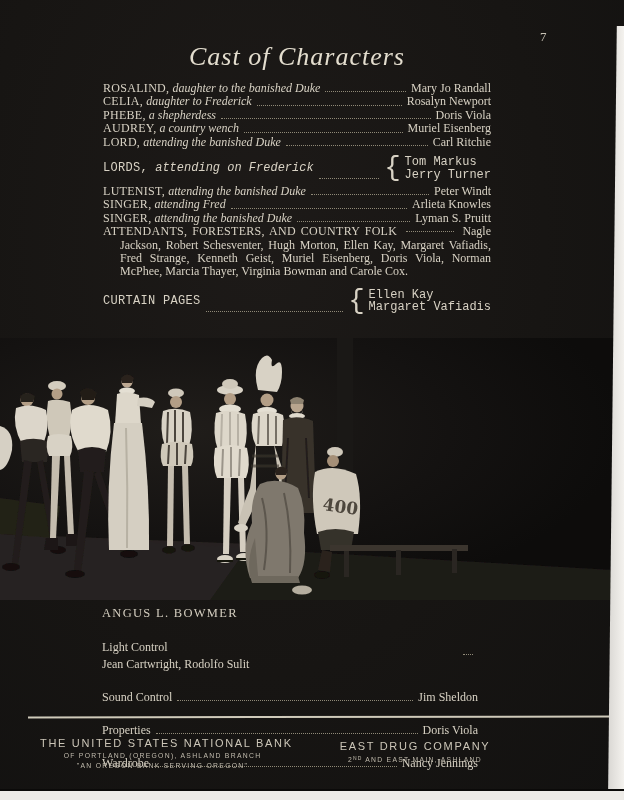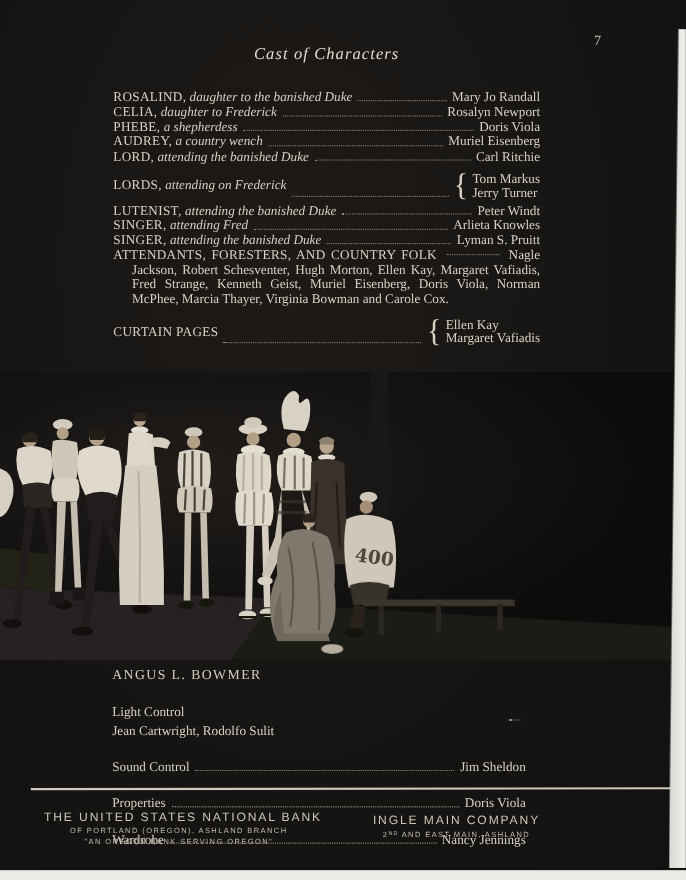--- a/index.html
+++ b/index.html
@@ -11,36 +11,36 @@
   .page{
     position:absolute;left:0;top:0;width:624px;height:800px;
     background:radial-gradient(ellipse at 42% 30%, #1d1a18 0%, #171513 55%, #121110 100%);
     color:#d8d2c4;
   }
   .page-number{
     position:absolute;left:540px;top:29px;font-size:13px;color:#c9c3b6;letter-spacing:.5px;
   }
   .title{
     position:absolute;left:103px;top:42px;width:388px;text-align:center;
-    font-style:italic;font-size:15px;letter-spacing:1px;color:#e3ddce;
+    font-style:italic;font-size:26px;letter-spacing:1px;color:#e3ddce;
   }
   .cast{
     position:absolute;left:103px;top:82px;width:388px;
     font-size:12px;line-height:13.4px;
   }
   .row{display:flex;align-items:baseline;}
   .left{white-space:nowrap;}
   .role{letter-spacing:.3px;}
   .desc{font-style:italic;}
   .leader{
     flex:1;min-width:10px;margin:0 5px;align-self:flex-end;
     border-bottom:1px dotted #8f8977;height:0;margin-bottom:3px;
   }
   .name{white-space:nowrap;}
-  .brace-row{align-items:center;margin:6px 0 3px;}
+  .brace-row{align-items:center;margin:6px 0 3px;font-family:Liberation Mono, monospace;}
   .brace{
     font-size:27px;line-height:1;font-weight:400;color:#d8d2c4;
     transform:scaleY(1.05);margin-right:4px;flex:0 0 auto;
   }
   .stack{display:flex;flex-direction:column;line-height:12.6px;}
   .stack.center{text-align:left;}
   .curtain-row{margin-top:9px;}
   .attendants{
     margin:0;padding-left:17px;text-indent:-17px;text-align:justify;
   }
@@ -321,19 +321,19 @@
 
   <div class="rule"></div>
 
   <div class="ad ad-bank">
     <div class="l1">THE UNITED STATES NATIONAL BANK</div>
     <div class="l2">OF PORTLAND (OREGON), ASHLAND BRANCH</div>
     <div class="l2">"AN OREGON BANK SERVING OREGON"</div>
   </div>
 
   <div class="ad ad-drug">
-    <div class="l1">INGLE MAIN COMPANY</div>
+    <div class="l1">EAST DRUG COMPANY</div>
     <div class="l2"><span>2</span><span class="sup">ND</span><span> AND EAST MAIN, ASHLAND</span></div>
   </div>
 
   <div class="edge-right"></div>
   <div class="edge-bottom"></div>
 </div>
 
 </body></html>

